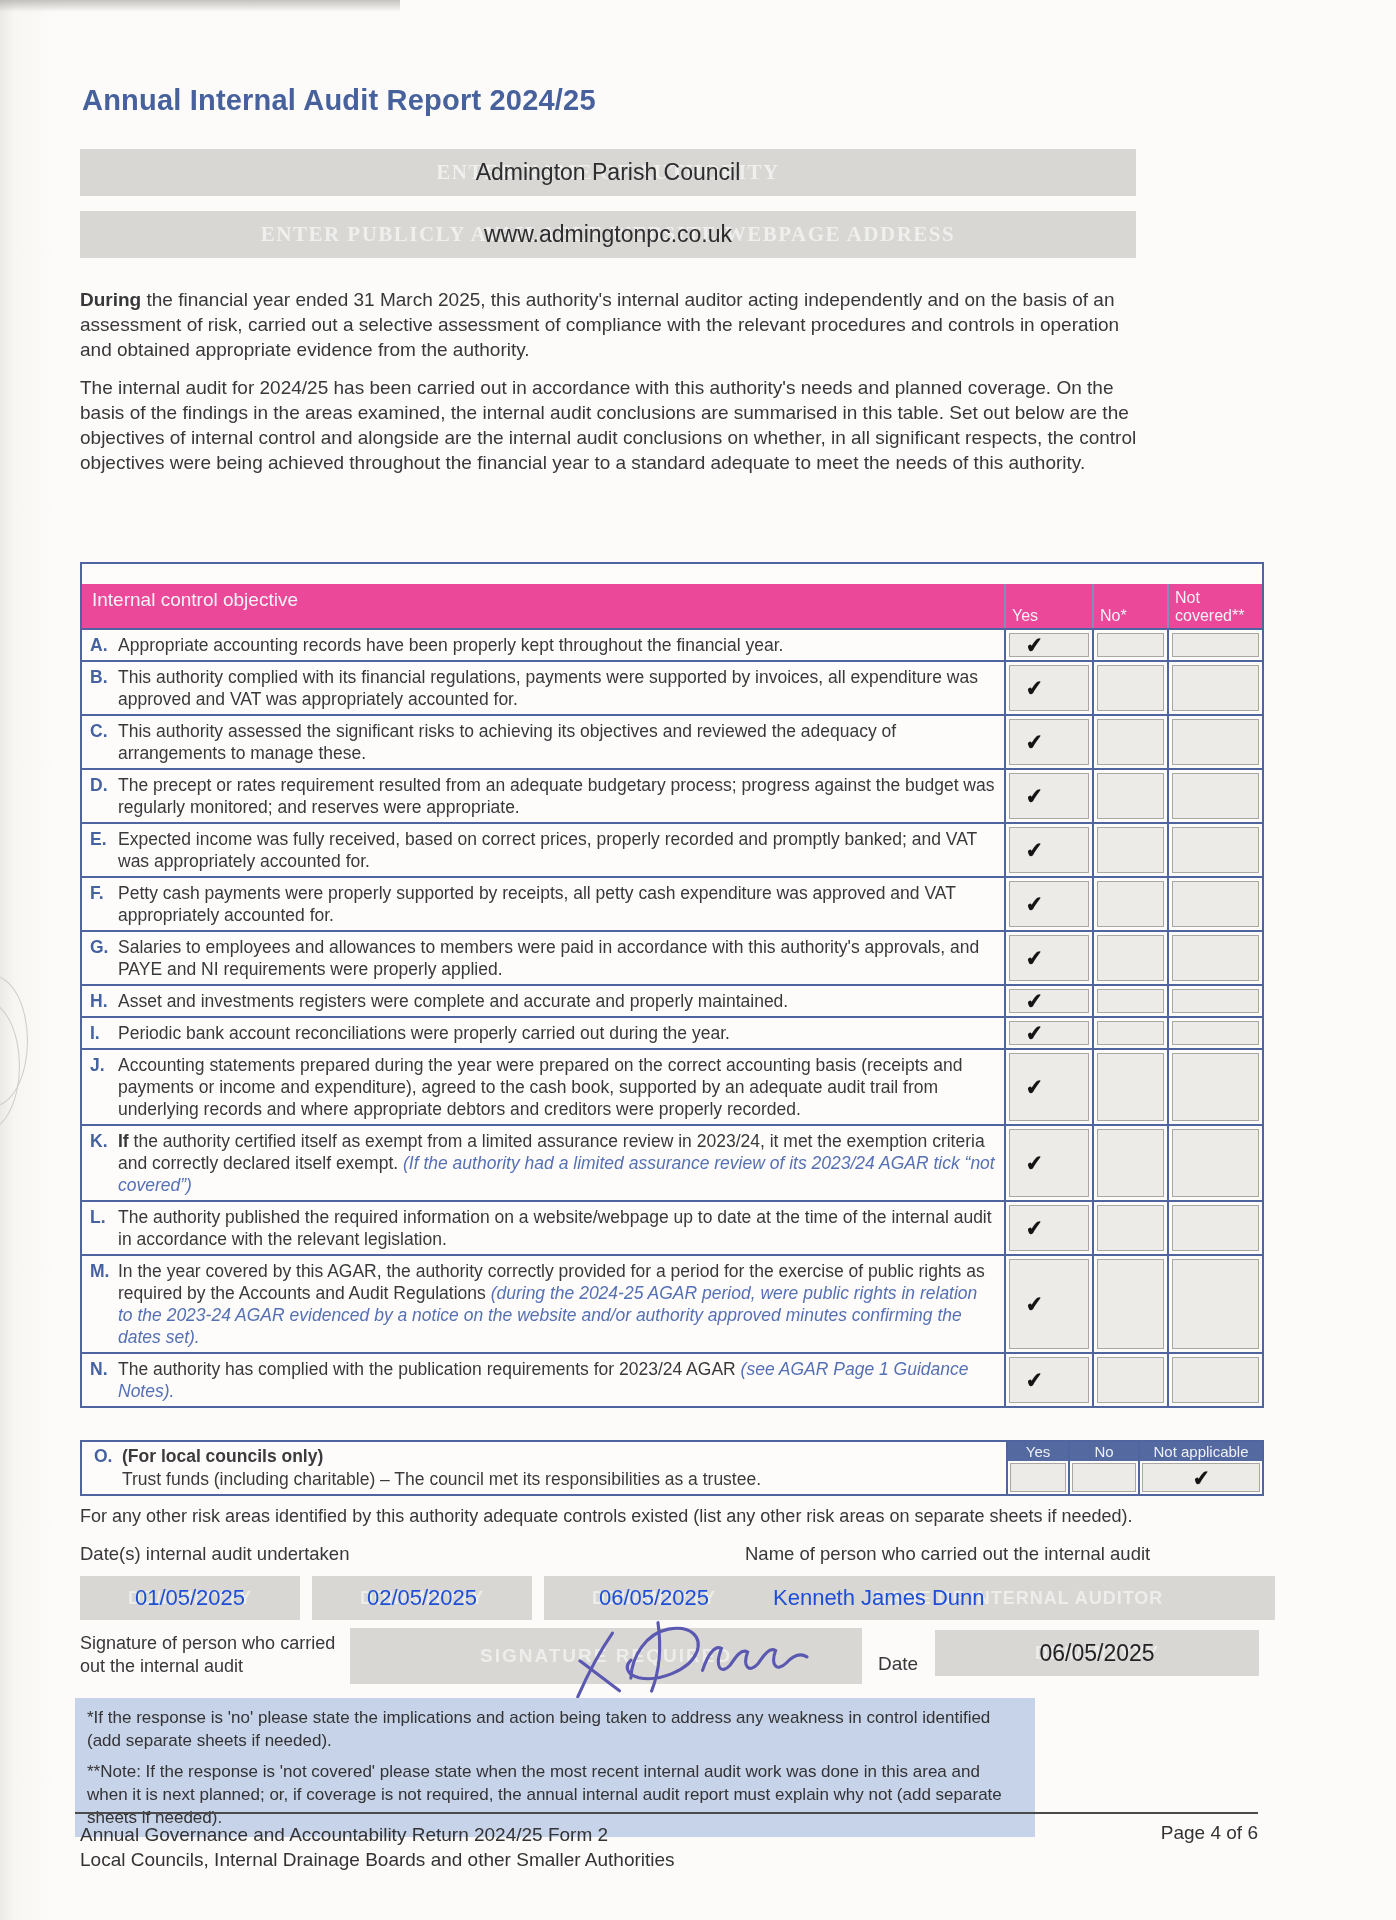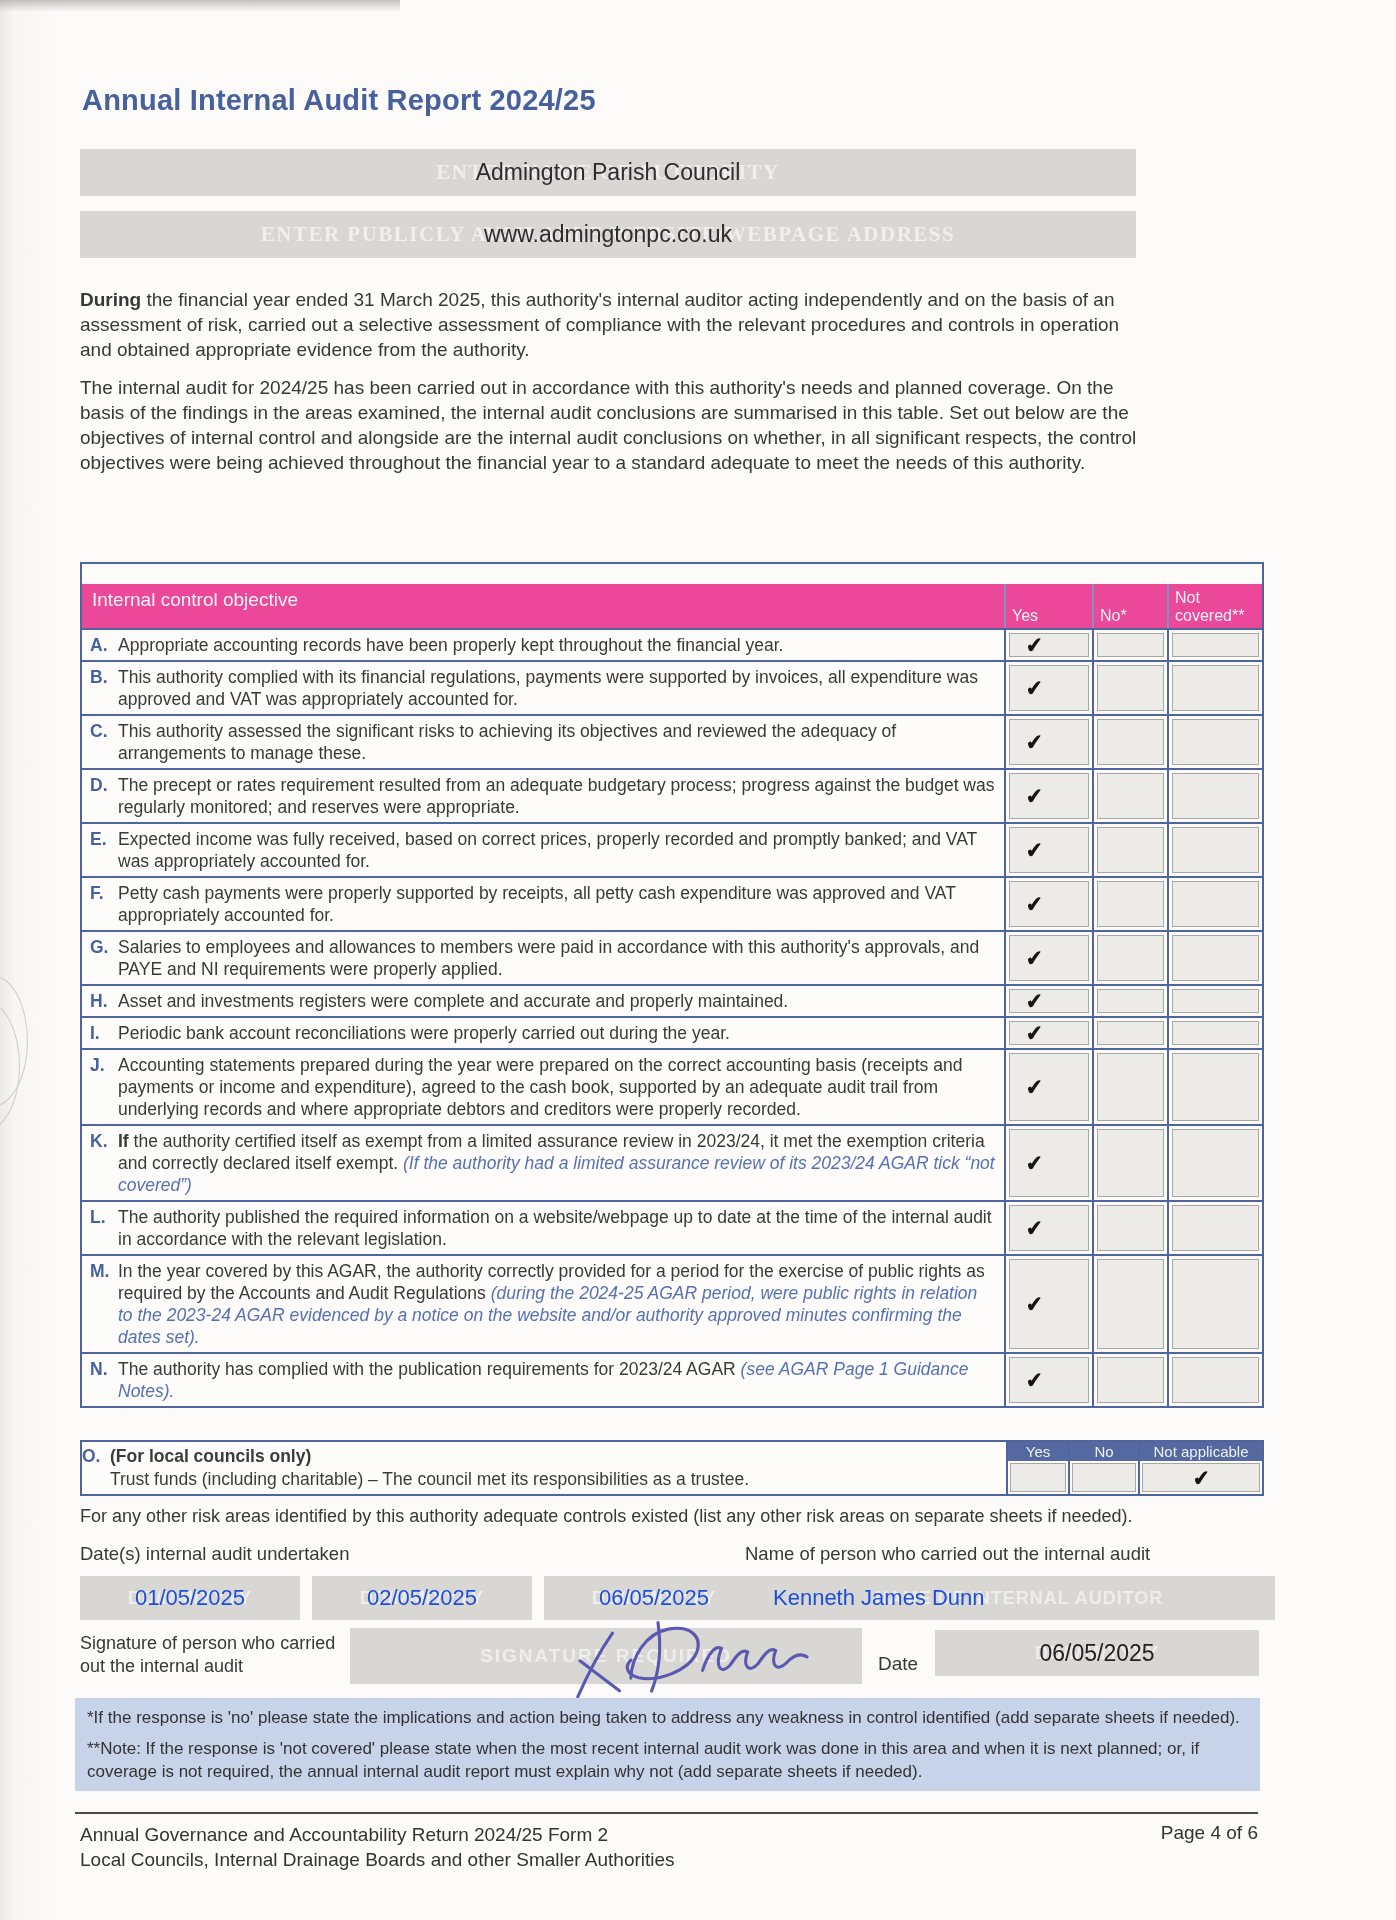--- a/index.html
+++ b/index.html
@@ -47,21 +47,21 @@
   .letter{width:28px;flex:0 0 28px;font-weight:bold;color:#4661a0;}
   .rowtext{flex:1;color:#39393b;}
   .lead-bold{font-weight:bold;}
   .itxt{color:#5570b4;font-style:italic;}
   .cell.ans{border-left:2px solid #50659f;padding:3px;display:flex;}
   .chk{flex:1;background:#edebe8;border:1px solid #a9a7a3;display:flex;align-items:center;}
   .tick{font-size:20px;font-weight:bold;color:#151515;transform:rotate(-8deg) skewX(-6deg);margin-left:16px;line-height:1;}
 
   
   .o-table{left:80px;top:1440px;width:1180px;position:absolute;border:2px solid #50659f;background:#fdfcfa;display:flex;}
-  .o-left{flex:1;padding:3px 0;font-size:17.5px;line-height:23px;}
+  .o-left{flex:1;padding:3px 12px;font-size:17.5px;line-height:23px;}
   .o-line2{padding-left:28px;}
   .o-col{border-left:2px solid #50659f;display:flex;flex-direction:column;box-sizing:border-box;}
   .o-col .o-head{background:#54699f;color:#eef0f6;font-size:15px;text-align:center;padding:1px 2px;white-space:nowrap;}
   .o-col .o-box{flex:1;margin:2px;background:#edebe8;border:1px solid #a9a7a3;display:flex;align-items:center;justify-content:center;}
   .ow-yes{width:62px;} .ow-no{width:70px;} .ow-na{width:124px;}
   .o-box .tick{margin-left:0;}
 
   .risk-note{left:80px;top:1506px;width:1180px;font-size:18px;color:#38383a;position:absolute;}
 
   .field-label{font-size:18.5px;color:#38383a;position:absolute;}
@@ -82,21 +82,21 @@
   .sig-box .ghost{position:absolute;inset:0;display:flex;align-items:center;justify-content:center;
     color:rgba(255,255,255,.55);font-weight:bold;font-size:19px;letter-spacing:2px;}
   .sig-svg{position:absolute;left:210px;top:-16px;pointer-events:none;}
   .lbl-date2{left:878px;top:1653px;font-size:19px;}
   .sig-date-box{left:935px;top:1630px;width:324px;height:46px;background:#d8d7d4;position:absolute;}
   .sig-date-box .ghost{position:absolute;inset:0;display:flex;align-items:center;justify-content:center;
     color:rgba(255,255,255,.55);font-weight:bold;font-size:18px;letter-spacing:1px;}
   .sig-date-box .value{position:absolute;inset:0;display:flex;align-items:center;justify-content:center;
     color:#232325;font-size:23px;}
 
-  .footband{left:75px;top:1698px;width:1185px;box-sizing:border-box;background:#c7d3e8;position:absolute;
+  .footband{left:75px;top:1698px;width:960px;box-sizing:border-box;background:#c7d3e8;position:absolute;
     padding:8px 12px;font-size:17px;line-height:23px;color:#333335;}
   .footband p{margin:0 0 8px 0;}
   .footband p:last-child{margin:0;}
 
   .footer-rule{left:75px;top:1812px;width:1183px;height:2px;background:#4a4a4c;position:absolute;}
   .footer-left{left:80px;top:1822px;font-size:19px;line-height:25px;color:#333335;position:absolute;}
   .footer-right{left:1040px;top:1822px;width:218px;text-align:right;font-size:19px;color:#333335;position:absolute;}
 </style>
 </head>
 <body>

